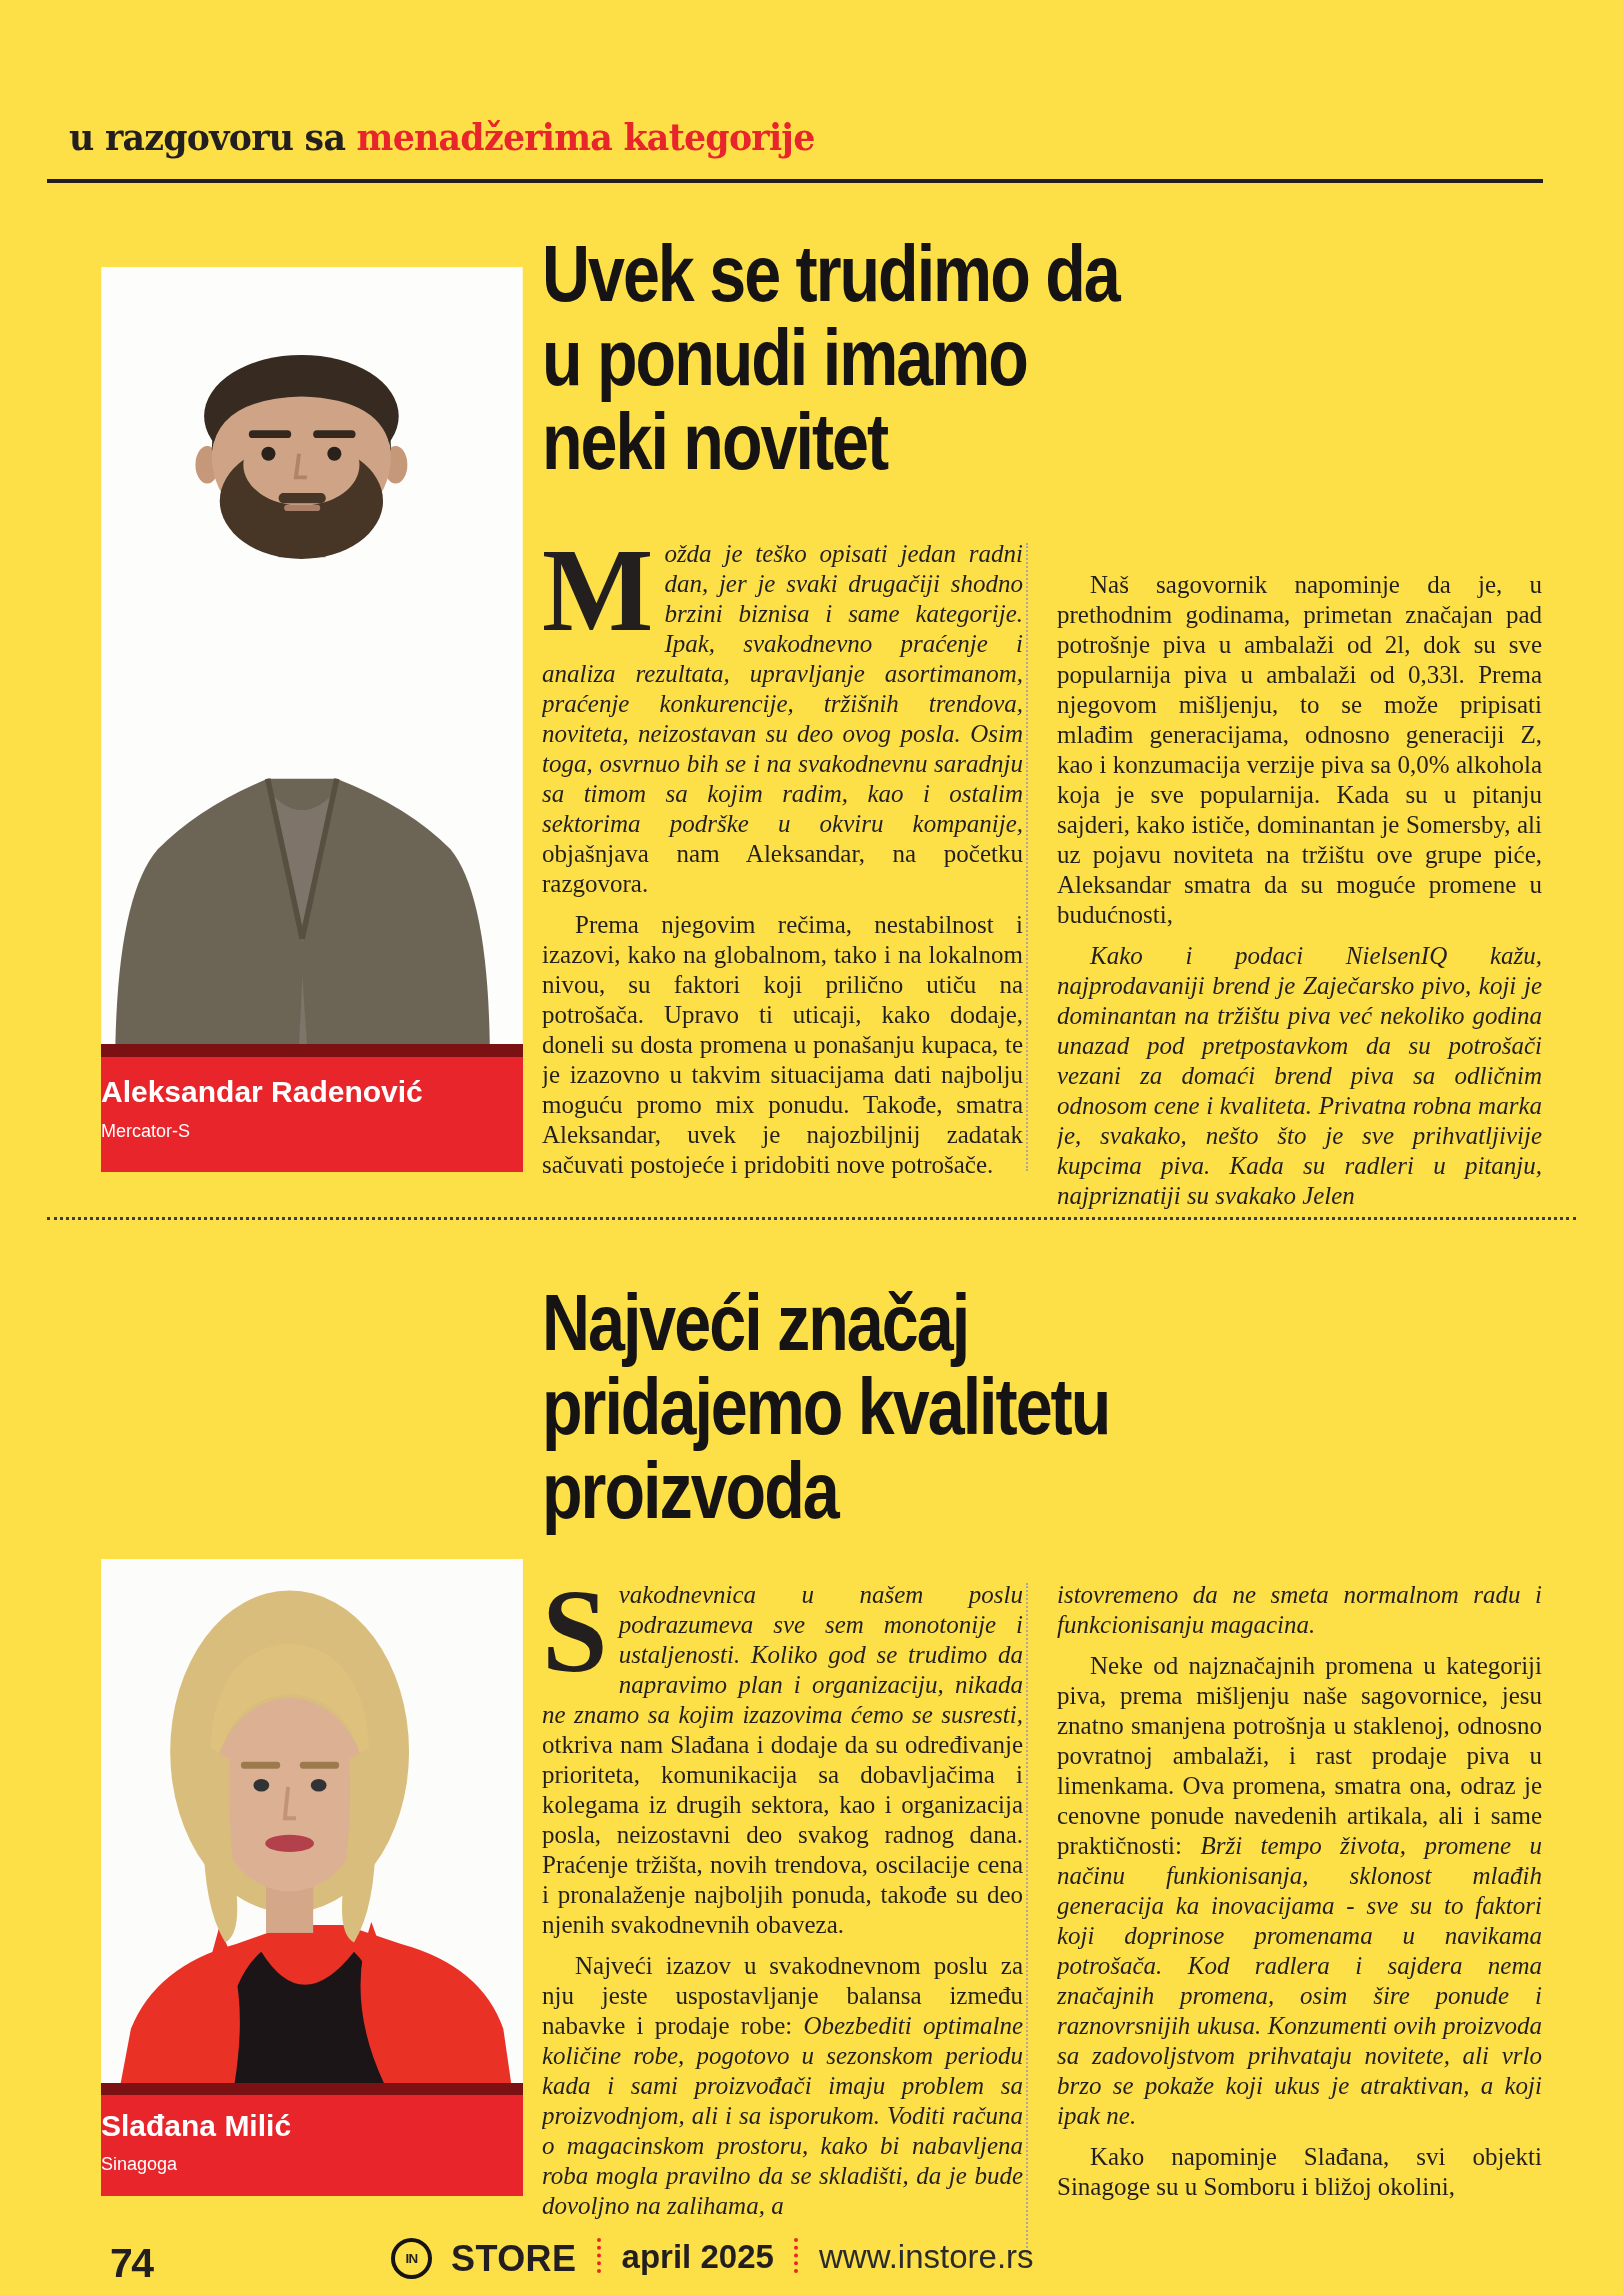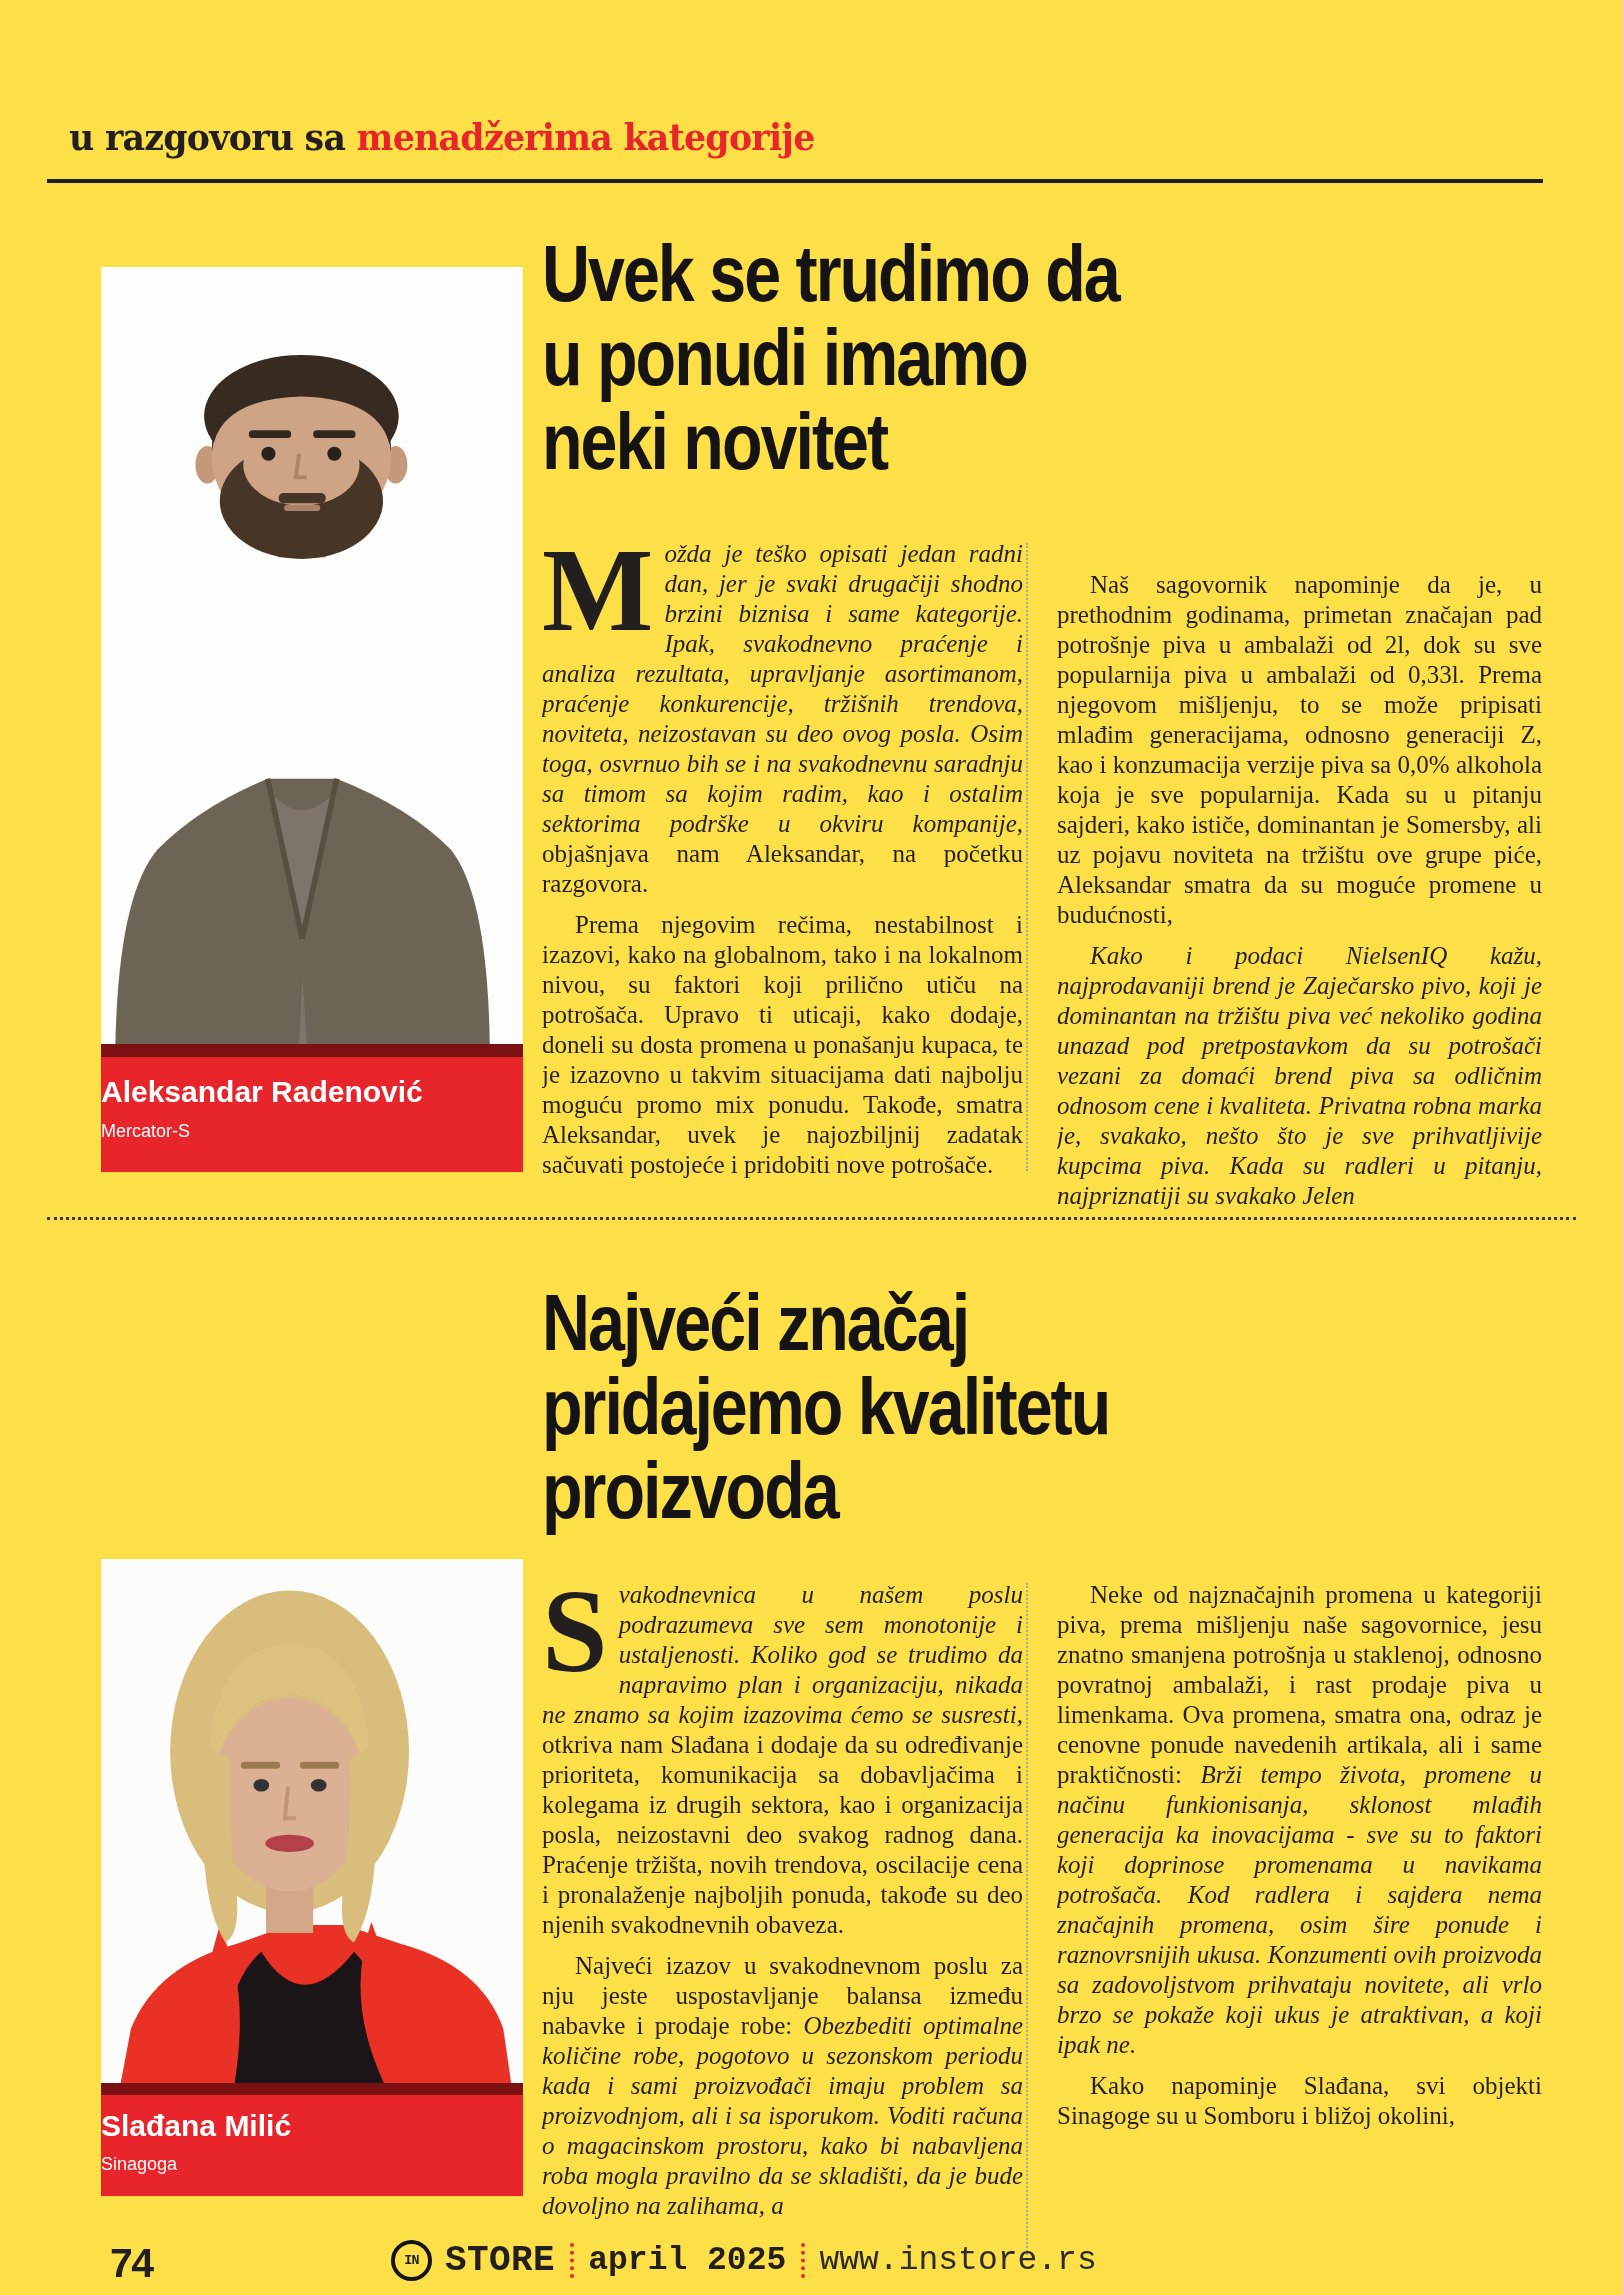--- a/index.html
+++ b/index.html
@@ -54,21 +54,21 @@
            font-family:"Liberation Sans",sans-serif;box-sizing:border-box;}
   #caption-1{top:1057px;height:115px;padding-top:17.3px;}
   #caption-2{top:2095px;height:101px;padding-top:12.6px;}
   .cap-name{font-weight:700;font-size:30px;line-height:35px;}
   .cap-company{font-weight:400;font-size:18px;line-height:31px;margin-top:6.3px;}
 
   
   .page-num{position:absolute;left:88px;top:2240px;font-family:"Liberation Sans",sans-serif;
             font-weight:800;font-size:41px;letter-spacing:-1.6px;color:#231f20;margin-left:22px;}
   .footer-brand{position:absolute;left:391px;top:2238px;height:44px;display:flex;
-                align-items:center;gap:13px;font-family:Liberation Mono, monospace;color:#231f20;}
+                align-items:flex-start;gap:19px;font-family:Liberation Sans, sans-serif;color:#231f20;}
   .logo-circle{width:33px;height:33px;border:4.7px solid #161314;border-radius:50%;
                display:flex;align-items:center;justify-content:center;
                font-weight:700;font-size:13.4px;letter-spacing:-0.8px;}
   .logo-store{font-weight:800;font-size:36px;letter-spacing:0.4px;}
   .footer-sep{width:0;height:35px;border-left:4.7px dotted #e8252b;margin:0 1.6px;}
   .footer-issue{font-weight:700;font-size:33px;}
   .footer-site{font-weight:400;font-size:33px;color:#2b2b2b;}
 </style>
 </head>
 <body>
@@ -170,20 +170,23 @@
   <div class="col" id="a2c1">
     <p class="para lead">
       <span class="dropcap">S</span><span class="seg-italic">vakodnevnica u našem poslu podrazumeva sve sem monotonije i ustaljenosti. Koliko god se trudimo da napravimo plan i organizaciju, nikada ne znamo sa kojim izazovima ćemo se susresti,</span><span> otkriva nam Slađana i dodaje da su određivanje prioriteta, komunikacija sa dobavljačima i kolegama iz drugih sektora, kao i organizacija posla, neizostavni deo svakog radnog dana. Praćenje tržišta, novih trendova, oscilacije cena i pronalaženje najboljih ponuda, takođe su deo njenih svakodnevnih obaveza.</span>
     </p>
     <p class="para">
       <span>Najveći izazov u svakodnevnom poslu za nju jeste uspostavljanje balansa između nabavke i prodaje robe: </span><span class="seg-italic">Obezbediti optimalne količine robe, pogotovo u sezonskom periodu kada i sami proizvođači imaju problem sa proizvodnjom, ali i sa isporukom. Voditi računa o magacinskom prostoru, kako bi nabavljena roba mogla pravilno da se skladišti, da je bude dovoljno na zalihama, a</span>
     </p>
   </div>
   <div class="v-rule" id="vr2"></div>
   <div class="col c2" id="a2c2">
+    <p class="para lead noindent">
+      <span class="seg-italic">istovremeno da ne smeta normalnom radu i funkcionisanju magacina.</span>
+    </p>
     <p class="para">
       <span>Neke od najznačajnih promena u kategoriji piva, prema mišljenju naše sagovornice, jesu znatno smanjena potrošnja u staklenoj, odnosno povratnoj ambalaži, i rast prodaje piva u limenkama. Ova promena, smatra ona, odraz je cenovne ponude navedenih artikala, ali i same praktičnosti: </span><span class="seg-italic">Brži tempo života, promene u načinu funkionisanja, sklonost mlađih generacija ka inovacijama - sve su to faktori koji doprinose promenama u navikama potrošača. Kod radlera i sajdera nema značajnih promena, osim šire ponude i raznovrsnijih ukusa. Konzumenti ovih proizvoda sa zadovoljstvom prihvataju novitete, ali vrlo brzo se pokaže koji ukus je atraktivan, a koji ipak ne.</span>
     </p>
     <p class="para">
       <span>Kako napominje Slađana, svi objekti Sinagoge su u Somboru i bližoj okolini,</span>
     </p>
   </div>
 
   <div class="page-num">74</div>
   <div class="footer-brand">

